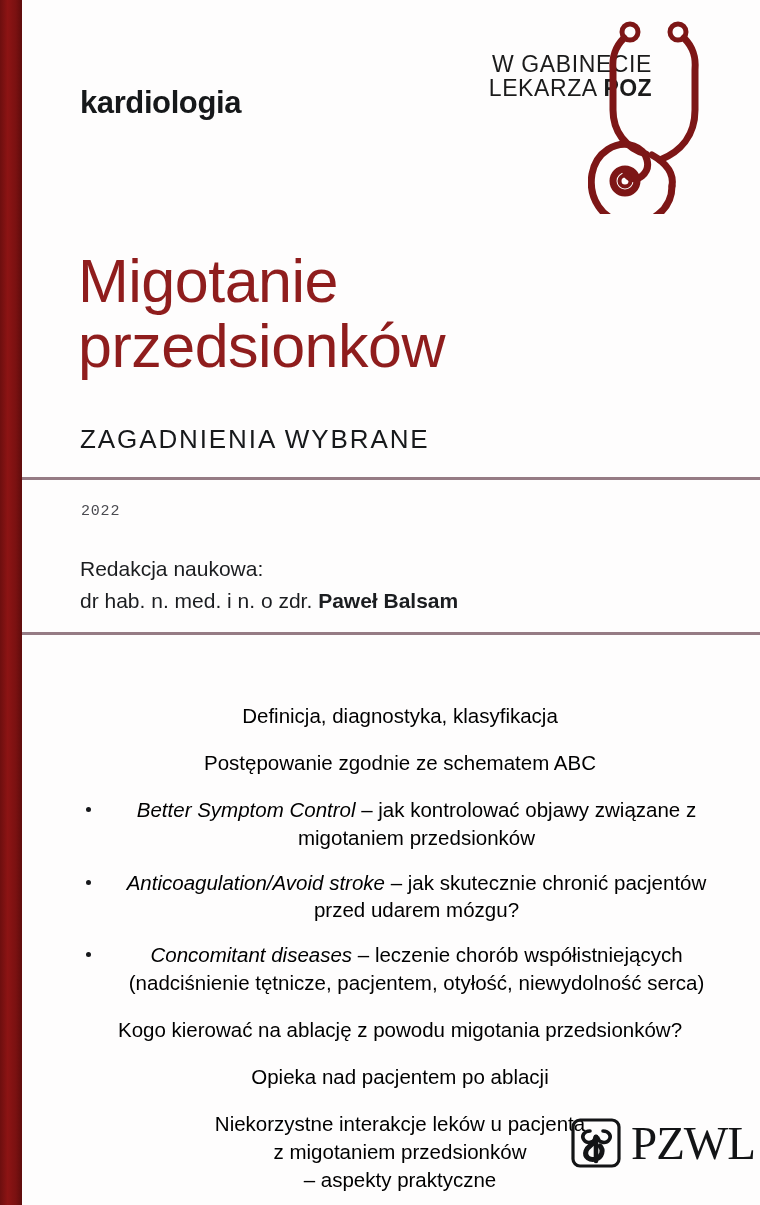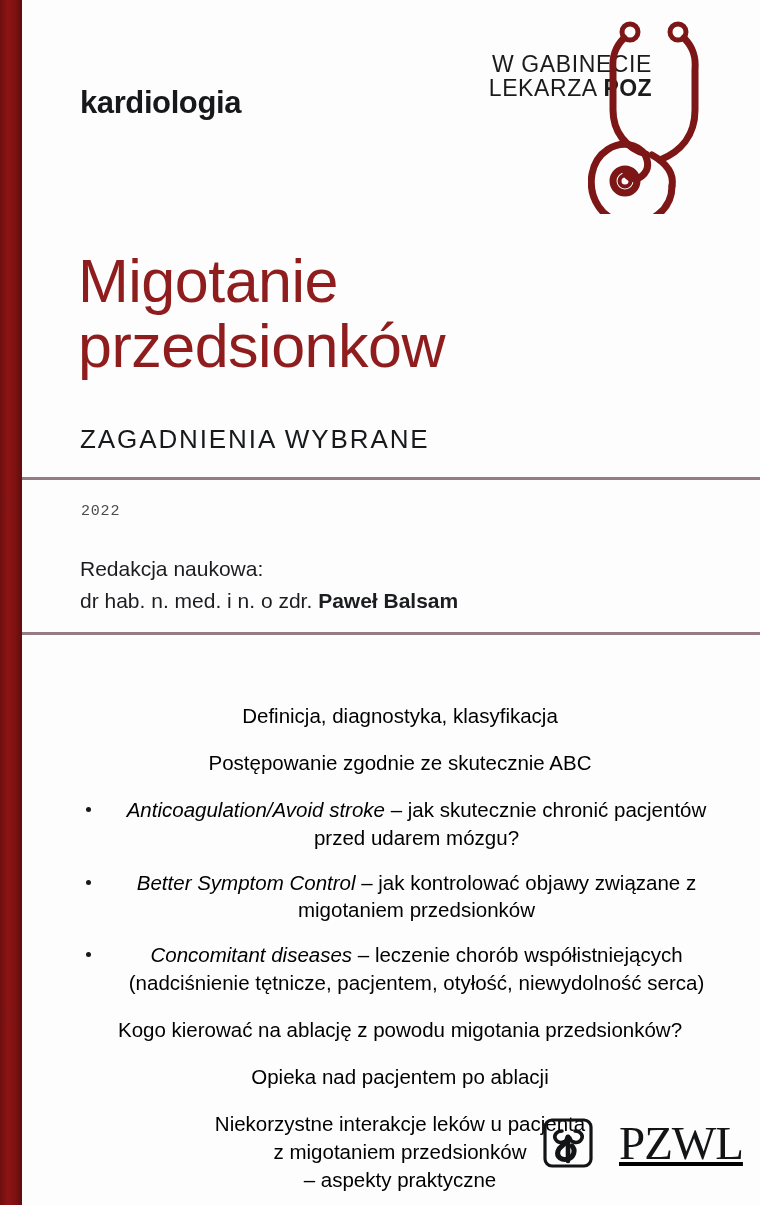--- a/index.html
+++ b/index.html
@@ -174,26 +174,25 @@
     border-radius: 50%;
     background: #16181b;
   }
   .bullet-list em {
     font-style: italic;
   }
 
   
   .publisher {
     position: absolute;
-    left: 542px;
+    left: 570px;
     top: 1117px;
     display: flex;
     align-items: center;
-    gap: 25px;
-    text-decoration: underline;
+    gap: 9px;
   }
   .pzwl-mark {
     width: 52px;
     height: 52px;
     flex: none;
   }
   .pzwl-word {
     font-size: 47px;
     font-weight: normal;
     color: #131416;
@@ -255,25 +254,25 @@
   <div class="editor">
     <div>Redakcja naukowa:</div>
     <div><span>dr hab. n. med. i n. o zdr. </span><span class="name">Paweł Balsam</span></div>
   </div>
 
   <div class="contents" id="contents-root">
       <div class="block">
         <div>Definicja, diagnostyka, klasyfikacja</div>
       </div>
       <div class="block">
-        <div>Postępowanie zgodnie ze skutecznie ABC</div>
+        <div>Postępowanie zgodnie ze schematem ABC</div>
       </div>
       <ul class="bullet-list block">
+        <li><em>Better Symptom Control</em><span> – jak kontrolować objawy związane z migotaniem przedsionków</span></li>
         <li><em>Anticoagulation/Avoid stroke</em><span> – jak skutecznie chronić pacjentów przed udarem mózgu?</span></li>
-        <li><em>Better Symptom Control</em><span> – jak kontrolować objawy związane z migotaniem przedsionków</span></li>
         <li><em>Concomitant diseases</em><span> – leczenie chorób współistniejących (nadciśnienie tętnicze, pacjentem, otyłość, niewydolność serca)</span></li>
       </ul>
       <div class="block">
         <div>Kogo kierować na ablację z powodu migotania przedsionków?</div>
       </div>
       <div class="block">
         <div>Opieka nad pacjentem po ablacji</div>
       </div>
       <div class="block">
         <div>Niekorzystne interakcje leków u pacjenta</div>

